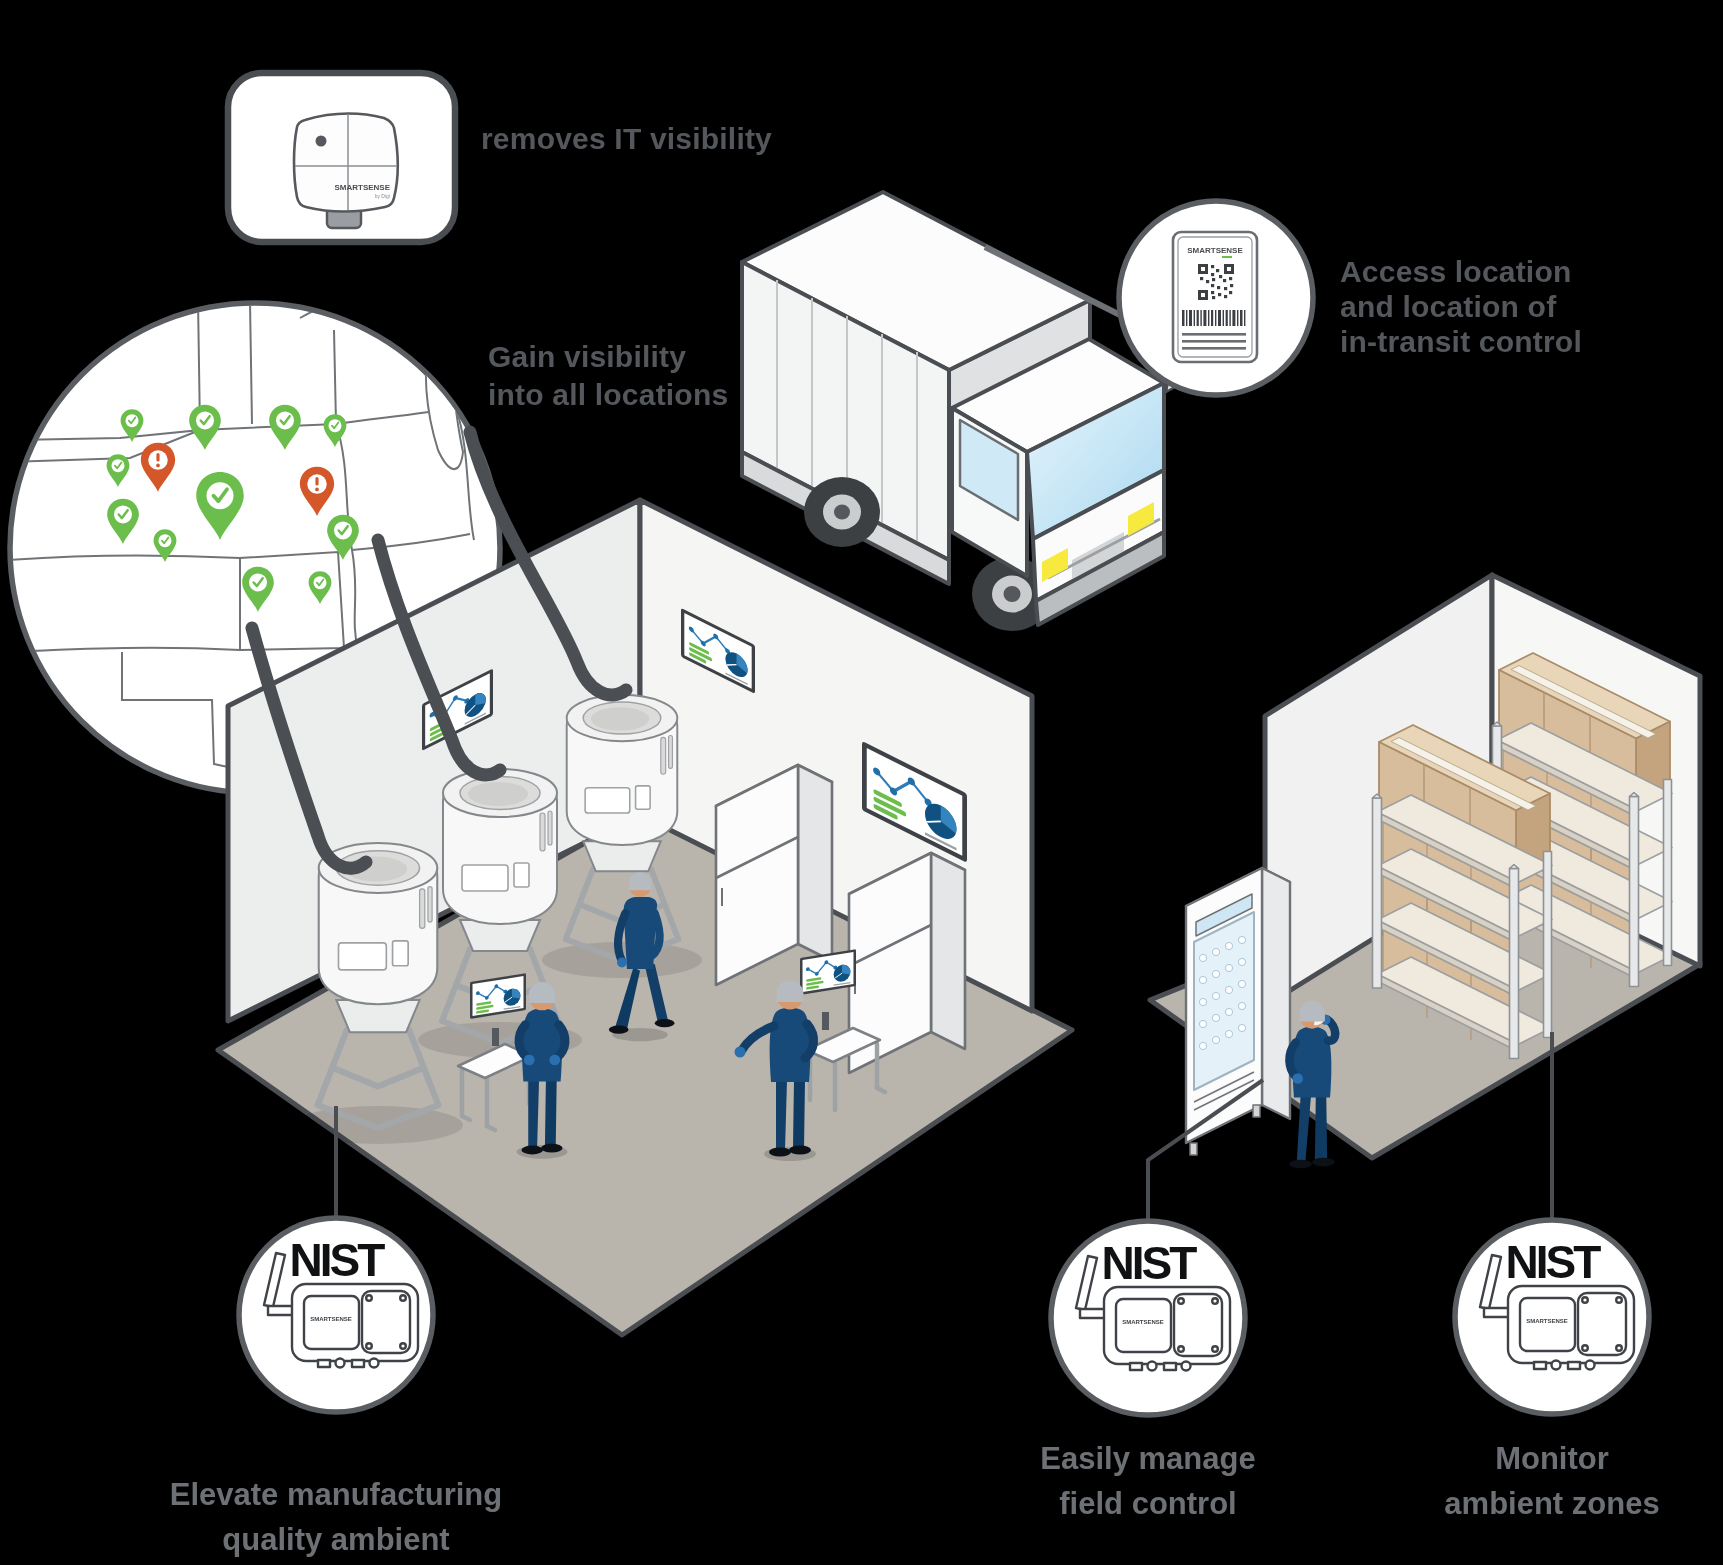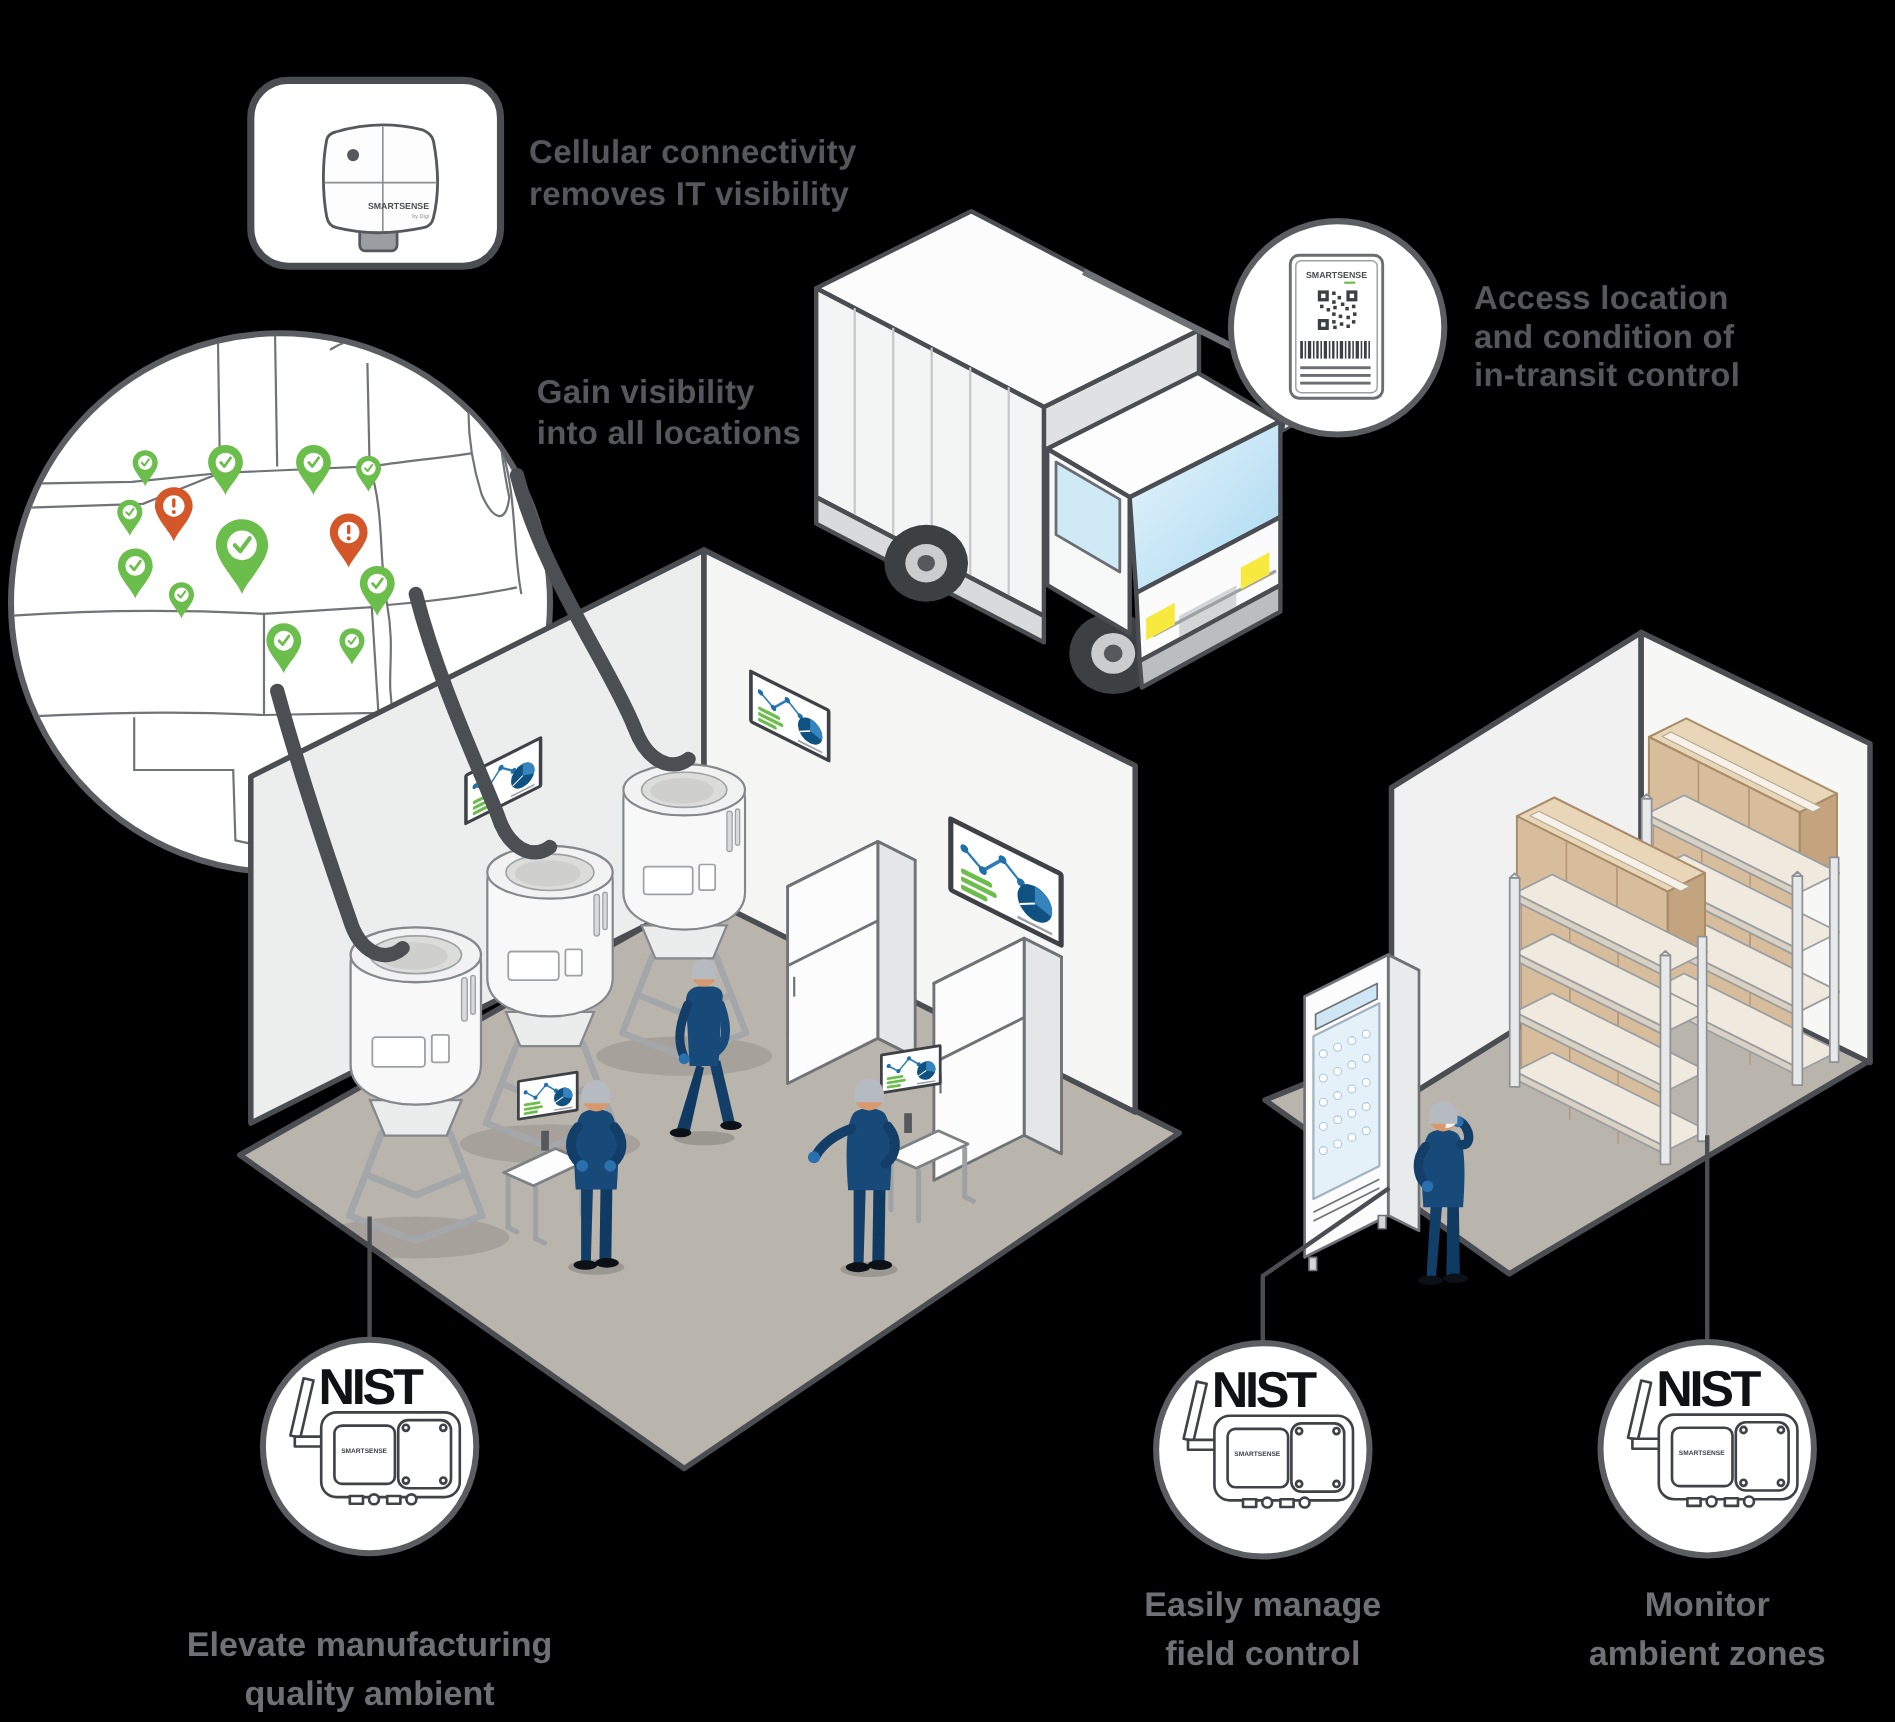--- a/index.html
+++ b/index.html
@@ -459,32 +459,31 @@
     <use href="#sensor" transform="translate(1058,1250) scale(1.0)"></use>
   </g>
   <g>
     <circle cx="1552" cy="1317" r="97" fill="#fff" stroke="#5a5d61" stroke-width="5.5"></circle>
     <text x="1552" y="1278" text-anchor="middle" font-size="46" font-weight="900" letter-spacing="-3" fill="#101113">NIST</text>
     <use href="#sensor" transform="translate(1462,1249) scale(1.0)"></use>
   </g>
 </svg>
 
 <div class="co" style="left:481px;top:120px;">
-  <div>Cellular connectivity</div>
   <div>removes IT visibility</div>
 </div>
 
 <div class="co" style="left:488px;top:338px;">
   <div>Gain visibility</div>
   <div>into all locations</div>
 </div>
 
 <div class="co" style="left:1340px;top:222px;line-height:35px;margin-top:32px;">
   <div>Access location</div>
-  <div>and condition of</div>
+  <div>and location of</div>
   <div>in-transit control</div>
 </div>
 
 <div class="bl" style="left:336px;top:1472px;">
   <div>Elevate manufacturing</div>
   <div>quality ambient</div>
 </div>
 <div class="bl" style="left:1148px;top:1436px;text-align:center;">
   <div>Easily manage</div>
   <div>field control</div>

